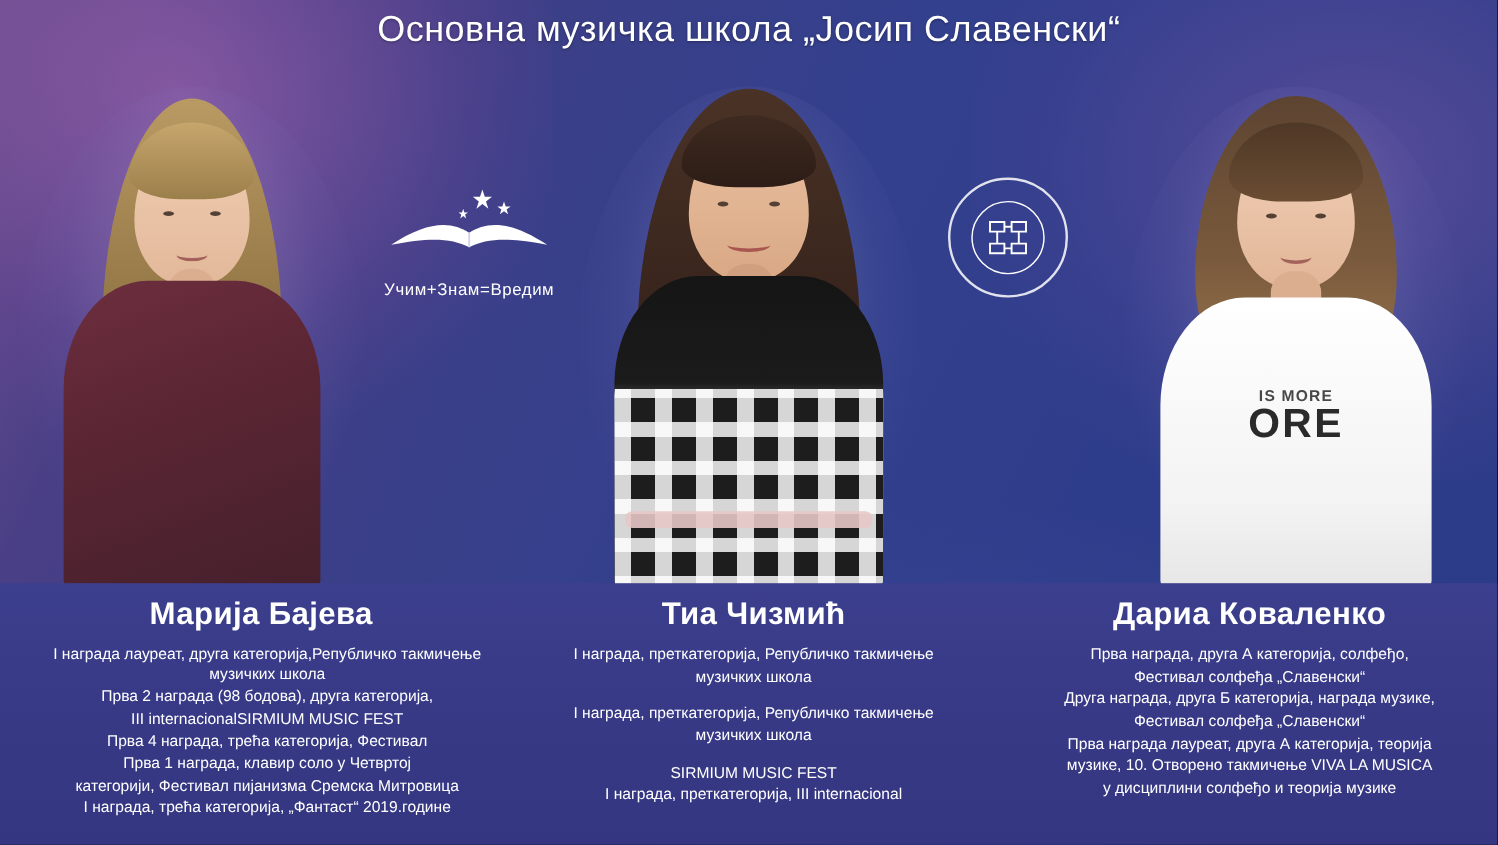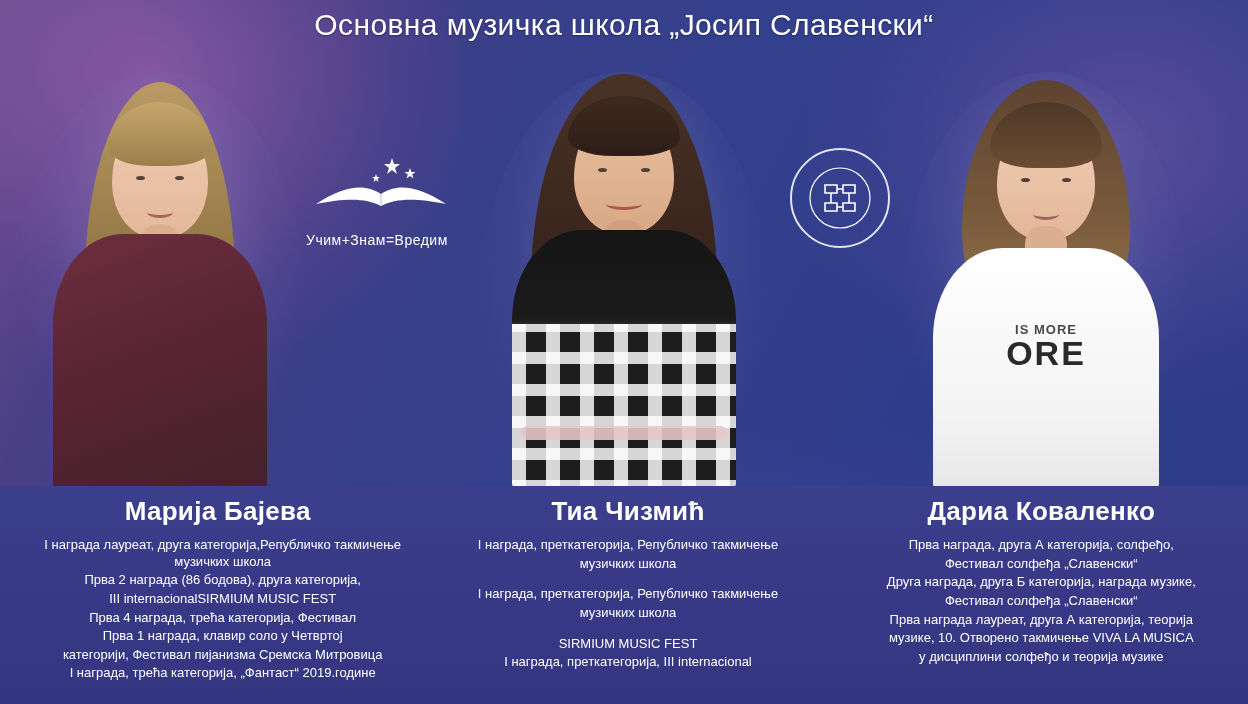--- a/index.html
+++ b/index.html
@@ -151,21 +151,21 @@
   #photo-2 .belt {
     position: absolute;
     left: 50%; transform: translateX(-50%);
     bottom: 52px; width: 206px; height: 14px;
     background: #e7c8c8;
     border-radius: 6px;
     opacity: 0.9;
   }
 
   
-  #photo-3 { left: 896px; }
+  #photo-3 { left: 930px; }
   #photo-3 .hair-back { width: 168px; height: 250px; top: 18px; background: linear-gradient(180deg,#5d4431 0%, #7a5a3c 55%, #9a7a51 100%); }
   #photo-3 .head { width: 98px; height: 124px; top: 54px; background: linear-gradient(180deg,#f1cfb6 0%, #e2b698 100%); }
   #photo-3 .hair-front { width: 112px; height: 66px; top: 40px; background: linear-gradient(180deg,#4e3826 0%, #6a4c32 100%); }
   #photo-3 .neck { width: 42px; height: 44px; top: 164px; background: #dcae90; }
   #photo-3 .torso { width: 226px; height: 244px; background: linear-gradient(180deg,#ffffff 0%, #f3f3f3 70%, #e6e6e6 100%); }
   #photo-3 .shirt-text {
     position: absolute;
     left: 50%; transform: translateX(-50%);
     bottom: 120px;
     width: 150px;
@@ -176,20 +176,21 @@
   }
   #photo-3 .shirt-text .line-a { font-size: 13px; letter-spacing: 1px; opacity: 0.85; }
   #photo-3 .shirt-text .line-b { font-size: 34px; letter-spacing: 2px; }
 
   
   .logo-school {
     position: absolute;
     left: 306px;
     top: 150px;
     width: 170px;
+    text-align: center;
     color: #ffffff;
   }
   .logo-school .motto {
     font-size: 14px;
     margin-top: 6px;
     letter-spacing: 0.5px;
   }
   .logo-circle {
     position: absolute;
     left: 790px;
@@ -329,21 +330,21 @@
     </div>
   </div>
 
   <div class="panel">
     <div class="columns">
 
       <div class="col" id="col-1">
         <div class="name">Марија Бајева</div>
         <div class="awards">
           <p>I награда лауреат, друга категорија,Републичко такмичење музичких школа</p>
-          <p>Прва 2 награда (86 бодова), друга категорија,</p>
+          <p>Прва 2 награда (98 бодова), друга категорија,</p>
           <p>III internacionalSIRMIUM MUSIC FEST</p>
           <p>Прва 4 награда, трећа категорија, Фестивал</p>
           <p>Прва 1 награда, клавир соло у Четвртој</p>
           <p>категорији, Фестивал пијанизма Сремска Митровица</p>
           <p>I награда, трећа категорија, „Фантаст“ 2019.године</p>
         </div>
       </div>
 
       <div class="col" id="col-2">
         <div class="name">Тиа Чизмић</div>

